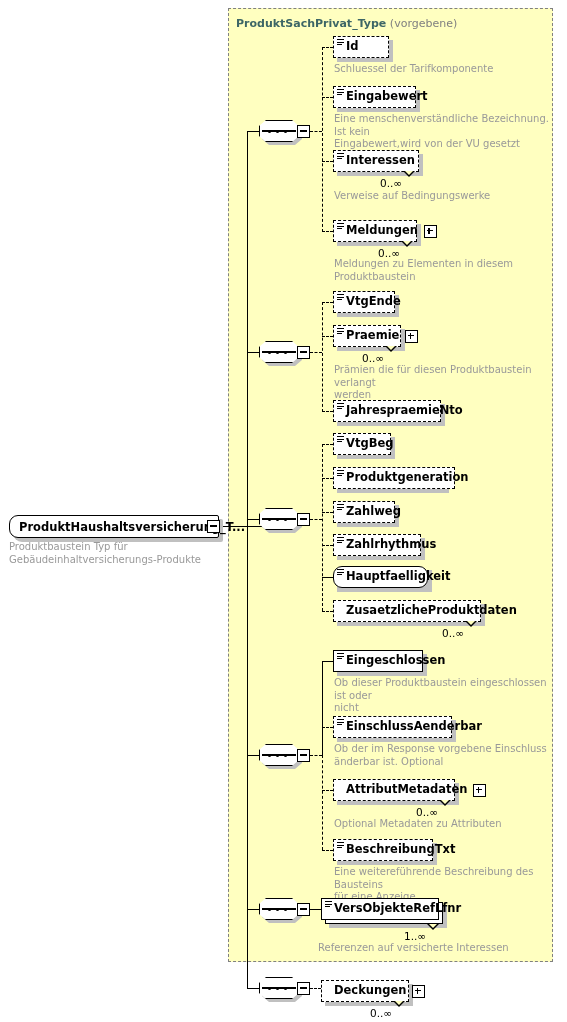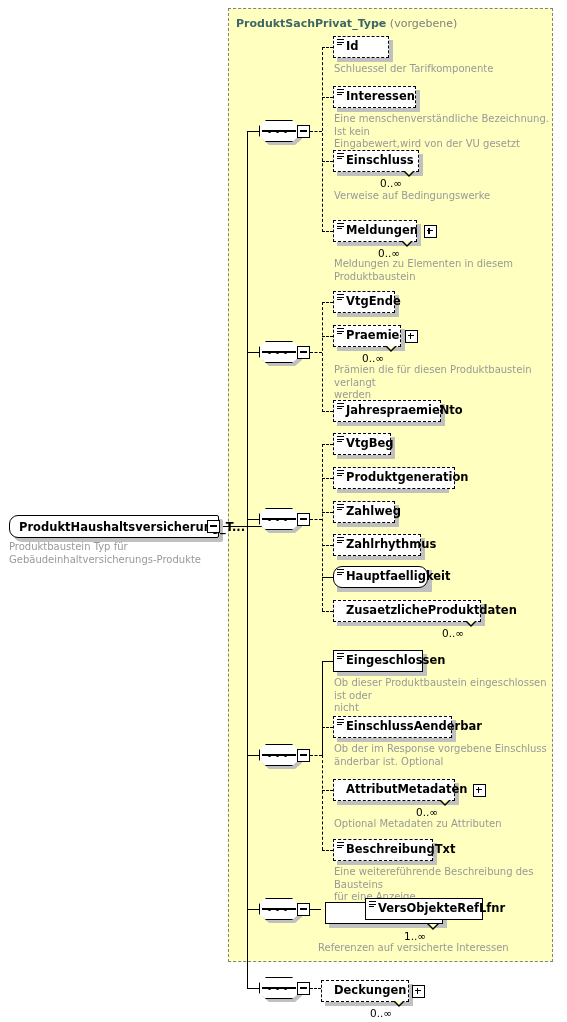--- a/index.html
+++ b/index.html
@@ -226,34 +226,34 @@
   <div class="anno" style="left:334px;top:63px;width:215px;">Schluessel der Tarifkomponente</div>
 
   <div class="dl h" style="left:322px;top:97px;width:11px;"></div>
   <div class="shadow" style="left:337px;top:90px;width:83px;height:22px;"></div>
   <div class="node opt" style="left:333px;top:86px;width:83px;">
     <span class="attr-mark">
         <i></i>
         <i></i>
         <i></i>
       </span>
-    <span class="lbl">Interessen</span>
+    <span class="lbl">Eingabewert</span>
   </div>
   <div class="anno" style="left:334px;top:113px;width:220px;">Eine menschenverständliche Bezeichnung. Ist kein
 Eingabewert,wird von der VU gesetzt</div>
 
   <div class="dl h" style="left:322px;top:161px;width:11px;"></div>
   <div class="shadow" style="left:337px;top:154px;width:86px;height:22px;"></div>
   <div class="node opt" style="left:333px;top:150px;width:86px;">
     <span class="attr-mark">
         <i></i>
         <i></i>
         <i></i>
       </span>
-    <span class="lbl">Einschluss</span>
+    <span class="lbl">Interessen</span>
   </div>
   <div class="fold" style="left:403px;top:171px;"></div>
   <div class="card" style="left:380px;top:177px;">0..∞</div>
   <div class="anno" style="left:334px;top:190px;width:220px;">Verweise auf Bedingungswerke</div>
 
   <div class="dl h" style="left:322px;top:231px;width:11px;"></div>
   <div class="shadow" style="left:337px;top:224px;width:84px;height:22px;"></div>
   <div class="node opt" style="left:333px;top:220px;width:84px;">
     <span class="attr-mark">
         <i></i>
@@ -474,21 +474,21 @@
         <i></i>
         <i></i>
       </div>
   </div>
   <div class="minusbox" style="left:297px;top:903px;"></div>
   <div class="ln h" style="left:247px;top:909px;width:13px;"></div>
   <div class="ln h" style="left:310px;top:909px;width:11px;"></div>
 
   <div class="shadow" style="left:329px;top:906px;width:118px;height:22px;"></div>
   <div class="shadow" style="left:325px;top:902px;width:118px;height:22px;border:1.4px solid #000;box-sizing:border-box;background:#fff;"></div>
-  <div class="node req" style="left:321px;top:898px;width:118px;margin-left:44px;">
+  <div class="node req" style="left:321px;top:898px;width:118px;">
     <span class="attr-mark">
         <i></i>
         <i></i>
         <i></i>
       </span>
     <span class="lbl">VersObjekteRefLfnr</span>
   </div>
   <div class="fold" style="left:427px;top:924px;"></div>
   <div class="card" style="left:404px;top:930px;">1..∞</div>
   <div class="anno" style="left:318px;top:942px;width:222px;">Referenzen auf versicherte Interessen</div>

